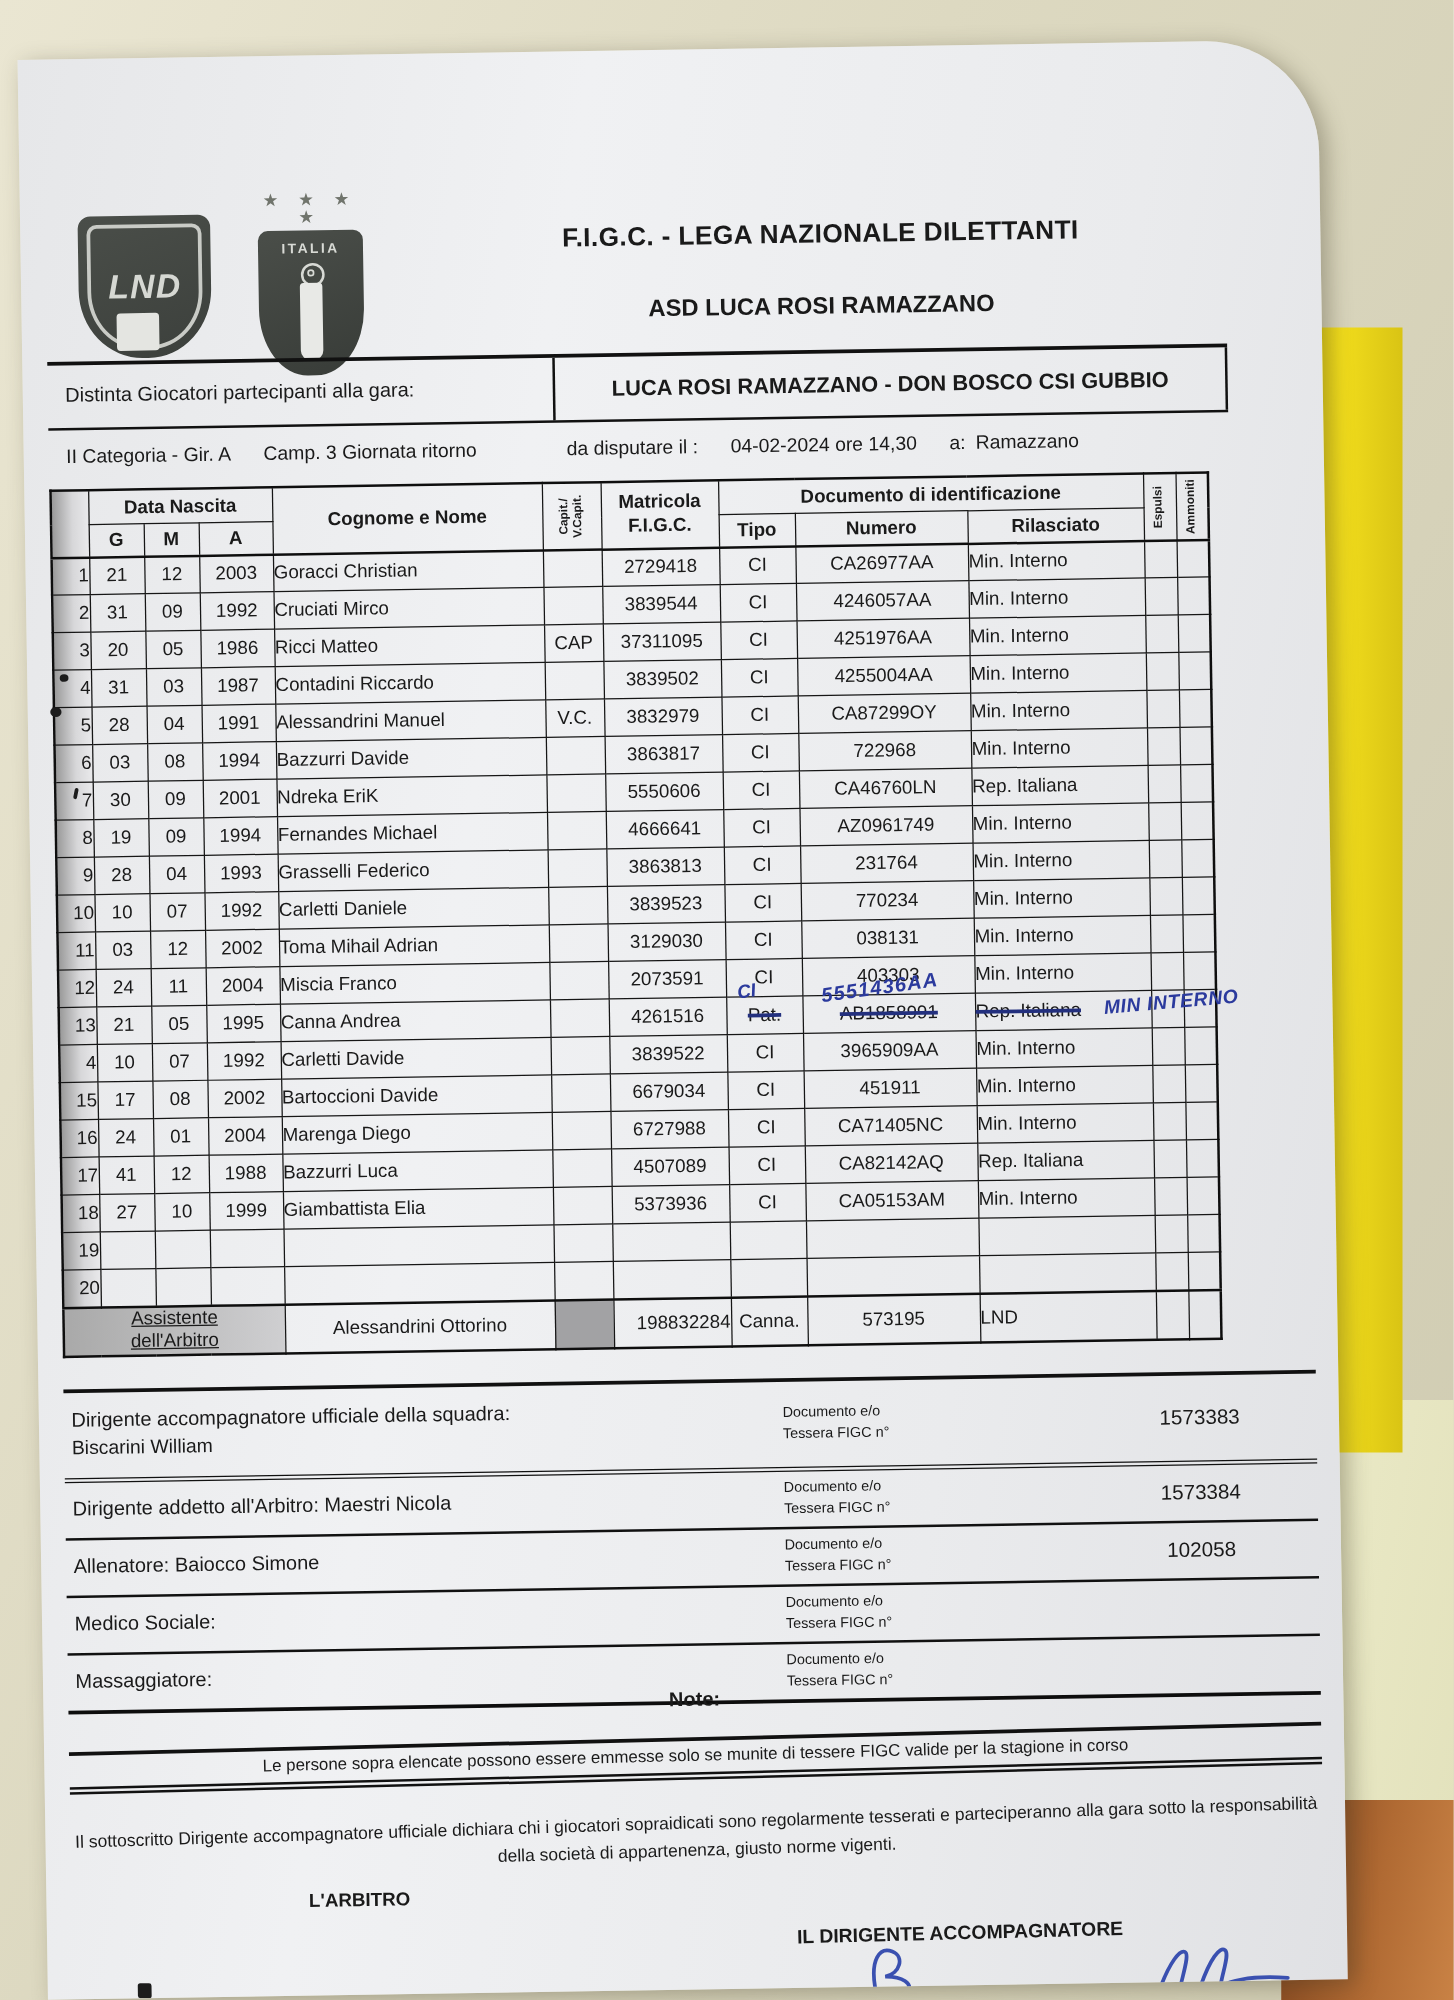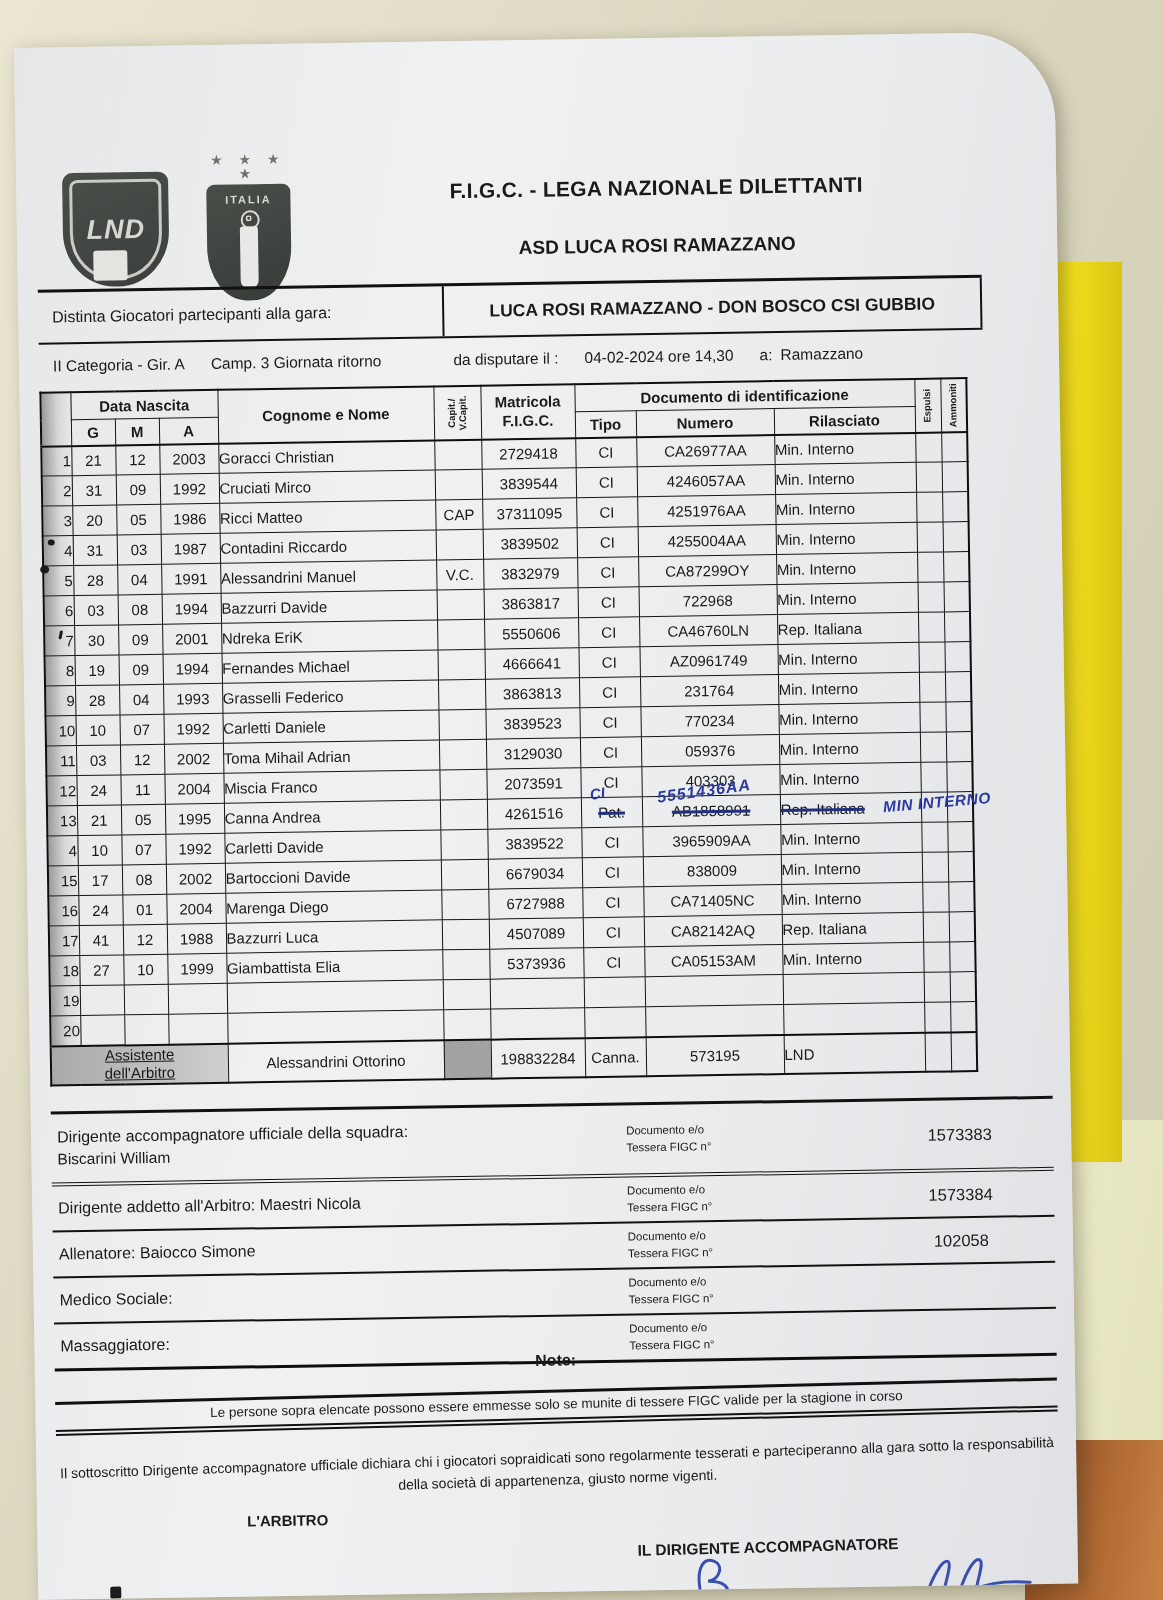--- a/index.html
+++ b/index.html
@@ -89,21 +89,21 @@
   .hand-tipo{left:8px;top:-13px;transform:rotate(-8deg);font-size:15px;}
   .hand-numero{left:14px;top:-14px;transform:rotate(-7deg);font-size:16px;letter-spacing:1px;}
   .hand-rilasc{left:102px;top:1px;transform:rotate(-4deg);font-size:15.5px;letter-spacing:.5px;}
   .struck{text-decoration:line-through;text-decoration-thickness:2.5px;text-decoration-color:#23307e;}
   
   tr.assistant{height:48px;border-top:2.5px solid #0e0e0e;}
   .as-label{background:linear-gradient(90deg,#a9a9a9,#cfcfd1);font-size:14.5px;text-align:center;line-height:1.25;}
   .as-label span{display:block;text-decoration:underline;}
   .as-name{text-align:center;font-size:16px;}
   .as-capt{background:#a2a2a4;}
-  .as-matr{text-align:center;font-size:13.5px;}
+  .as-matr{text-align:right;font-size:13.5px;}
   .as-tipo,.as-numero{text-align:center;font-size:14.5px;}
   .as-rilasc{text-align:left;padding-left:6px;font-size:14.5px;}
 
   
   .officials{left:20px;top:1064px;width:1002px;border-top:3px solid #111;}
   .off-row{display:grid;grid-template-columns:575px 240px 1fr;align-items:center;height:44px;
     border-bottom:2px solid #111;}
   .off-row:first-of-type{height:68px;border-bottom:4px double #111;}
   .off-row:last-of-type{border-bottom:3.5px solid #0d0d0d;}
   .off-label{font-size:16px;padding-left:6px;line-height:1.45;}
@@ -467,21 +467,21 @@
           <td class="c-m">12</td>
           <td class="c-a">2002</td>
           <td class="c-name">Toma Mihail Adrian</td>
           <td class="c-capt"></td>
           <td class="c-matr">3129030</td>
           <td class="c-tipo">
             <span class="printed">CI</span>
             
           </td>
           <td class="c-numero">
-            <span class="printed">059376</span>
+            <span class="printed">038131</span>
             
           </td>
           <td class="c-rilasc">
             <span class="printed">Min. Interno</span>
             
           </td>
           <td></td>
           <td></td>
         </tr>
 
@@ -563,21 +563,21 @@
           <td class="c-m">08</td>
           <td class="c-a">2002</td>
           <td class="c-name">Bartoccioni Davide</td>
           <td class="c-capt"></td>
           <td class="c-matr">6679034</td>
           <td class="c-tipo">
             <span class="printed">CI</span>
             
           </td>
           <td class="c-numero">
-            <span class="printed">838009</span>
+            <span class="printed">451911</span>
             
           </td>
           <td class="c-rilasc">
             <span class="printed">Min. Interno</span>
             
           </td>
           <td></td>
           <td></td>
         </tr>
 

